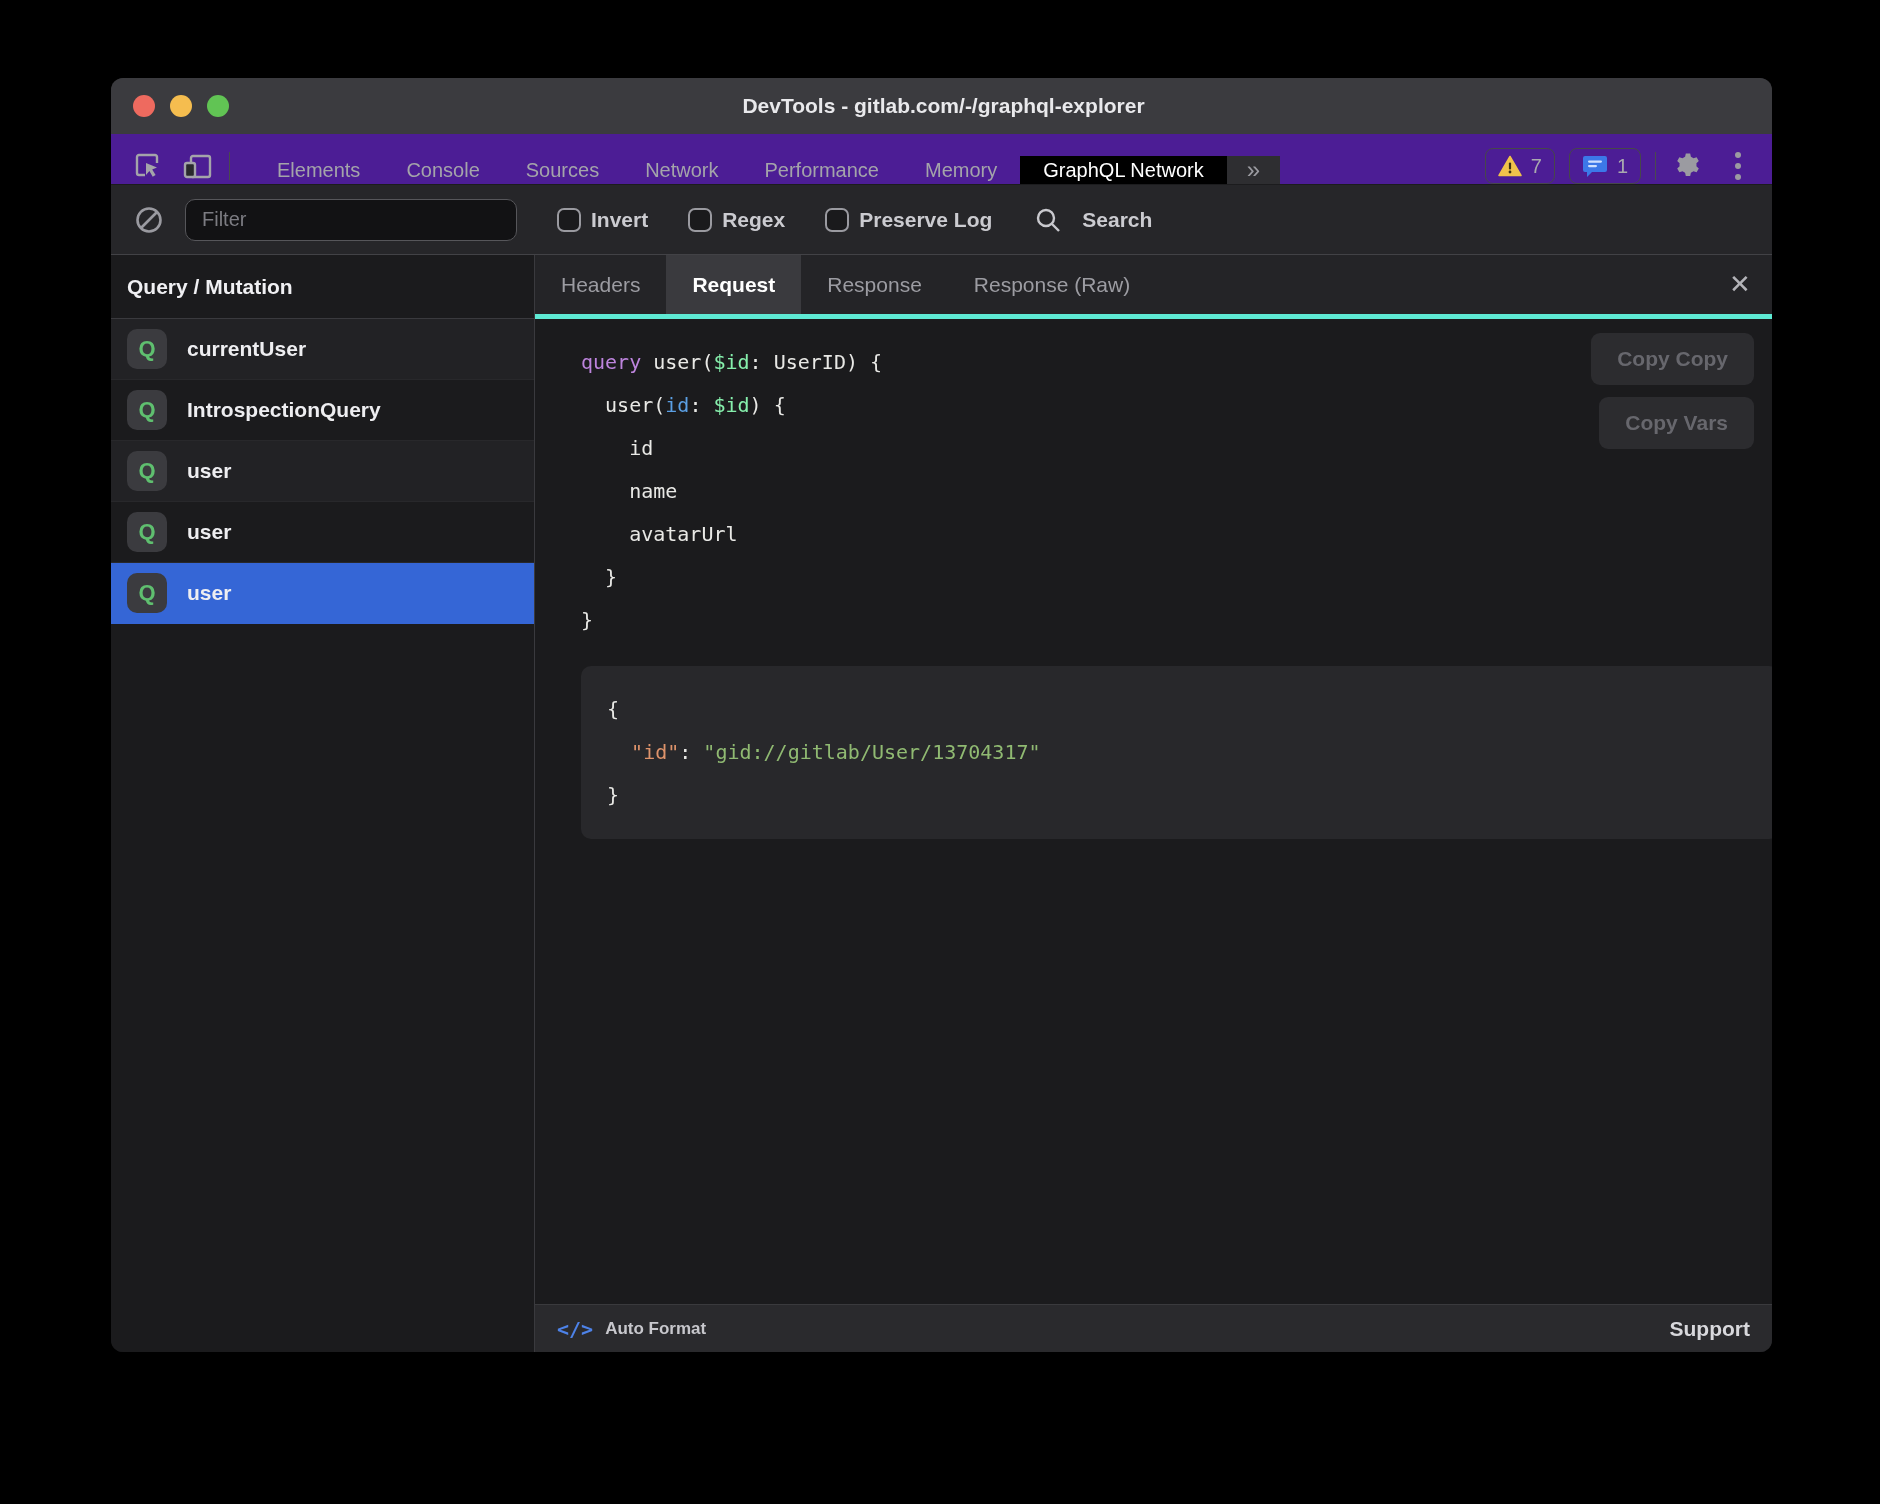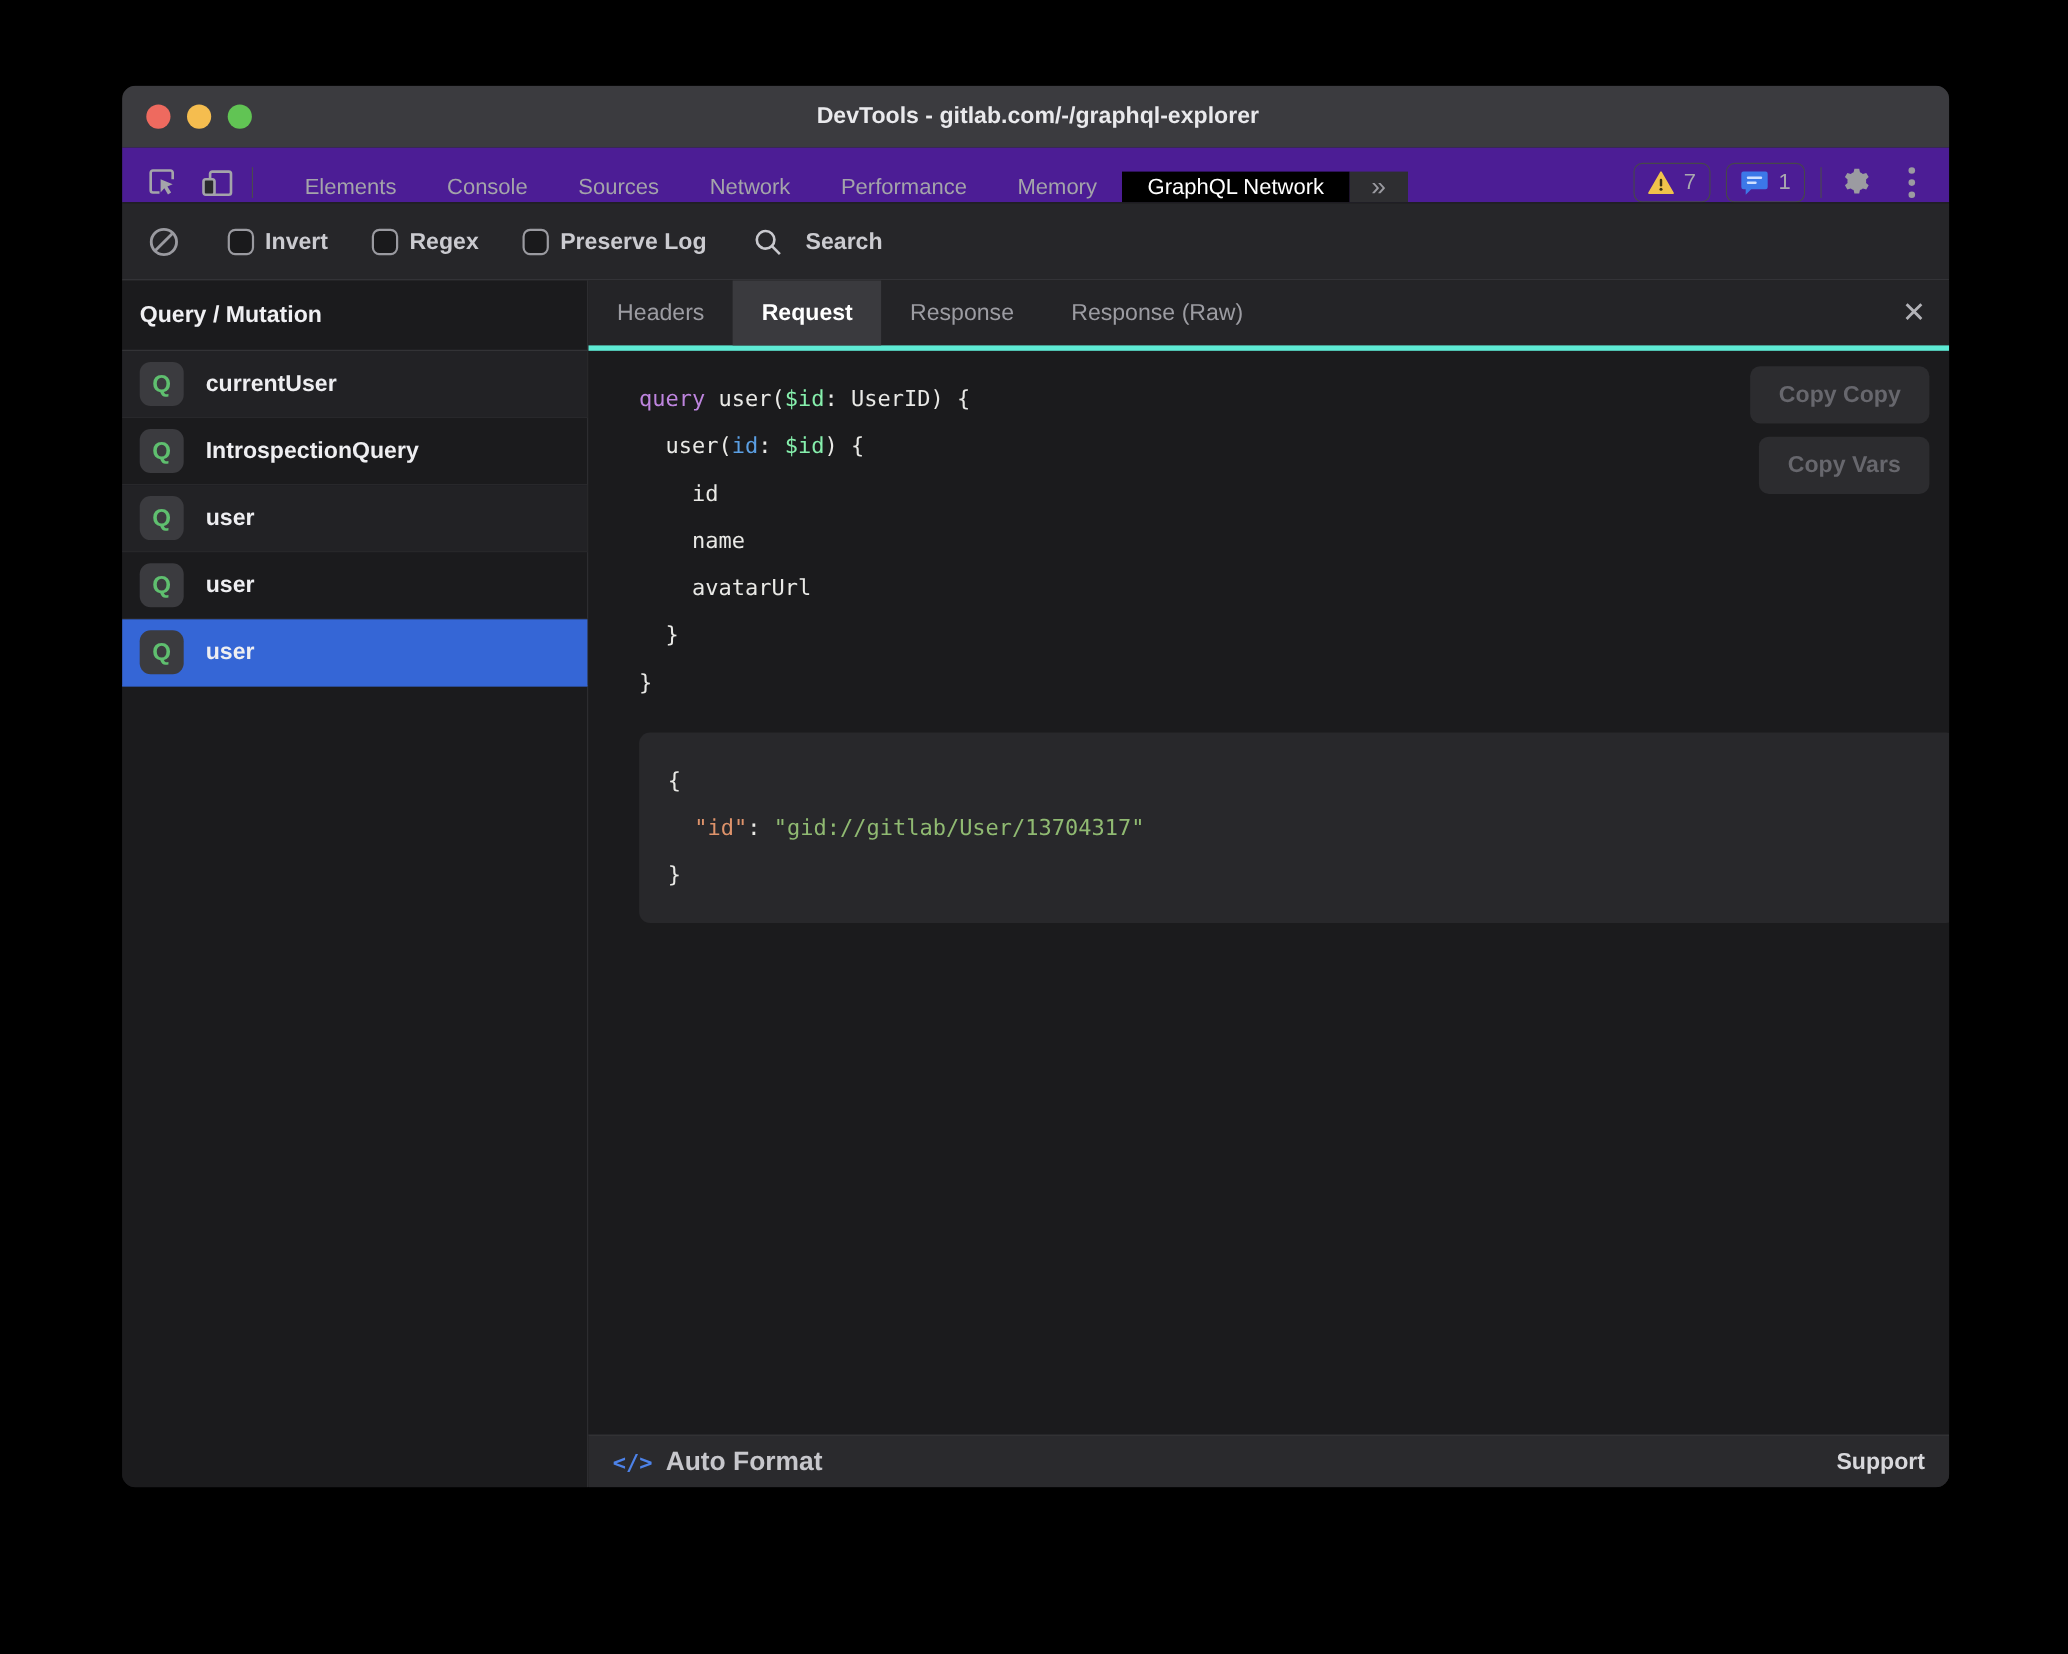--- a/index.html
+++ b/index.html
@@ -83,21 +83,21 @@
   .copy-btns { position:absolute; top:14px; right:18px; display:flex; flex-direction:column;
                align-items:flex-end; gap:12px; }
   .copy-btn { background:#2c2c2f; border:none; border-radius:9px; color:#67676d;
               font-size:21px; font-weight:bold; padding:14px 26px;
               font-family:"Liberation Sans", sans-serif; }
 
   .footer { height:48px; flex:0 0 auto; background:#2a2a2d; border-top:1px solid #3a3a3d;
             display:flex; align-items:center; padding:0 22px; }
   .fmt { display:flex; align-items:center; gap:12px; }
   .fmt-icon { color:#4d82e8; font-family:"DejaVu Sans Mono", monospace; font-size:20px; font-weight:bold; }
-  .fmt-label { color:#c7c7cc; font-size:24px; font-weight:bold; }
+  .fmt-label { color:#c7c7cc; font-size:17px; font-weight:bold; }
   .support { margin-left:auto; color:#d8d8dc; font-size:21px; font-weight:bold; }
 
   svg { display:block; }
 </style>
 </head>
 <body>
 
 <div class="window">
 
   <div class="titlebar">
@@ -175,20 +175,21 @@
     </div>
   </div>
 
   <div class="filterbar">
     <div class="icon-btn">
       <svg width="30" height="30" viewBox="0 0 30 30">
         <circle cx="15" cy="15" r="11.5" fill="none" stroke="#9a9aa0" stroke-width="2.6"></circle>
         <line x1="7" y1="23" x2="23" y2="7" stroke="#9a9aa0" stroke-width="2.6"></line>
       </svg>
     </div>
+    <input class="filter-input" type="text" placeholder="Filter" style="">
     <div class="chk-group">
       <div class="chk"></div>
       <span class="chk-label">Invert</span>
     </div>
     <div class="chk-group">
       <div class="chk"></div>
       <span class="chk-label">Regex</span>
     </div>
     <div class="chk-group">
       <div class="chk"></div>

